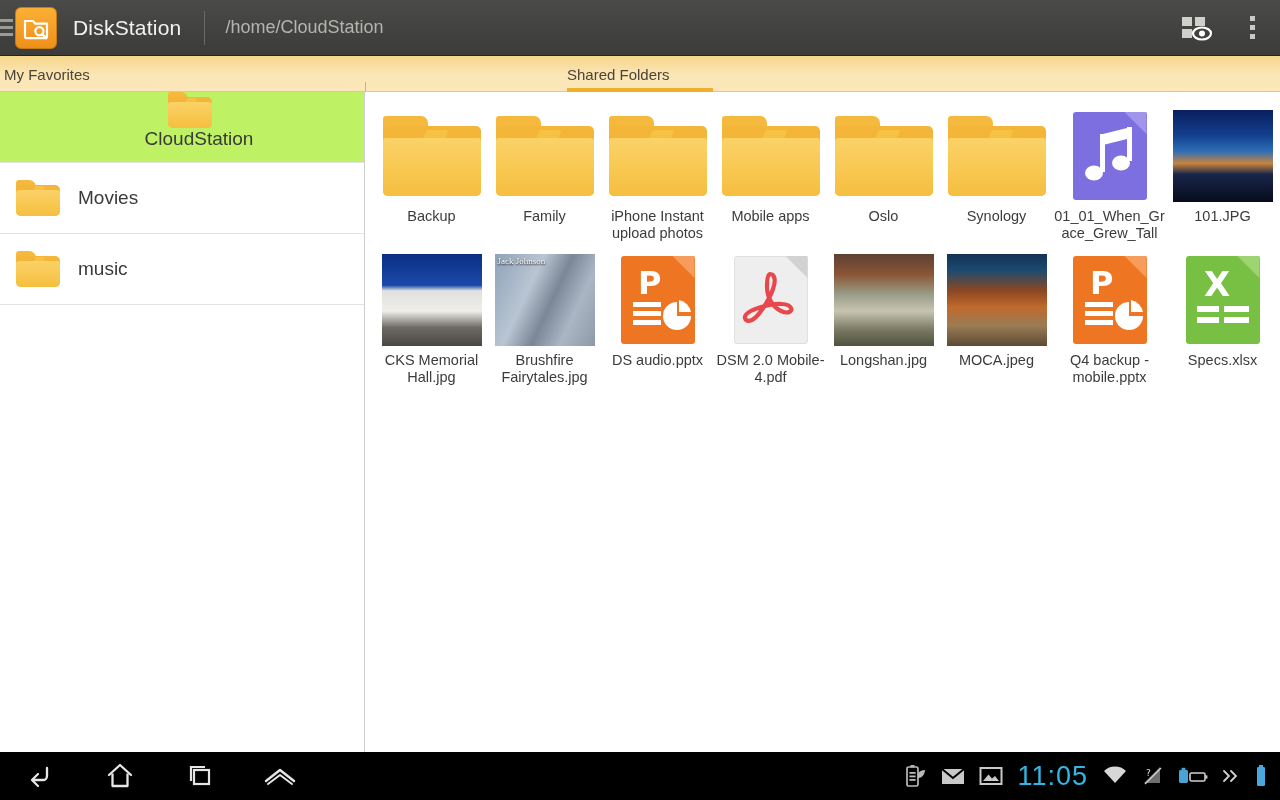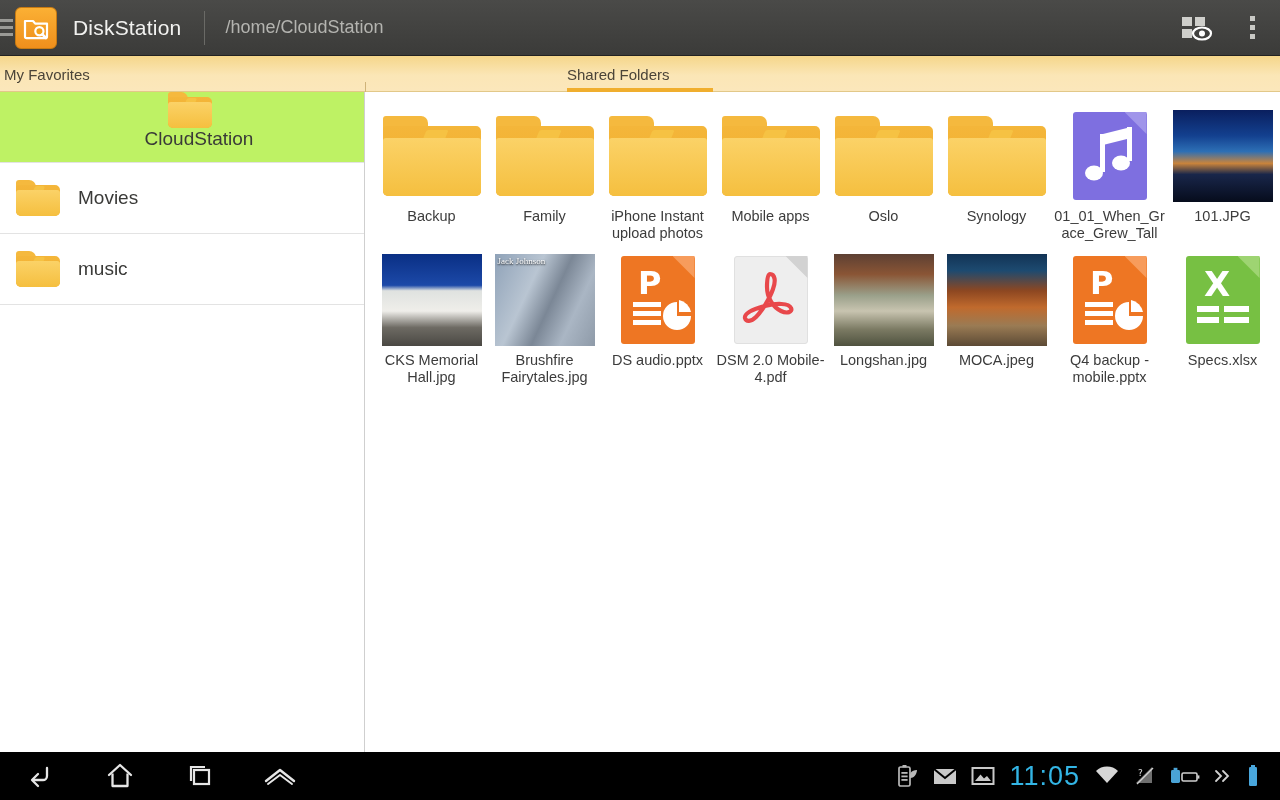--- a/index.html
+++ b/index.html
@@ -150,21 +150,21 @@
     border: 0; overflow: hidden; position: relative;
   }
 
   
   .navbar {
     position: absolute; bottom: 0; left: 0; width: 1280px; height: 48px;
     background: #000; display: flex; align-items: center;
   }
   .nav-btn { width: 80px; height: 48px; display: flex; align-items: center; justify-content: center; }
   .nav-spacer { flex: 1 1 auto; }
-  .status { display: flex; align-items: center; gap: 14px; padding-right: 20px; }
+  .status { display: flex; align-items: center; gap: 14px; padding-right: 12px; }
   .clock { color: #33b5e5; font-size: 27px; letter-spacing: 1px; }
   .sys-icon { display: flex; align-items: center; justify-content: center; }
 </style>
 </head>
 <body>
 
 <div id="app">
 
   <div class="topbar">
     <div class="drawer-grip">

